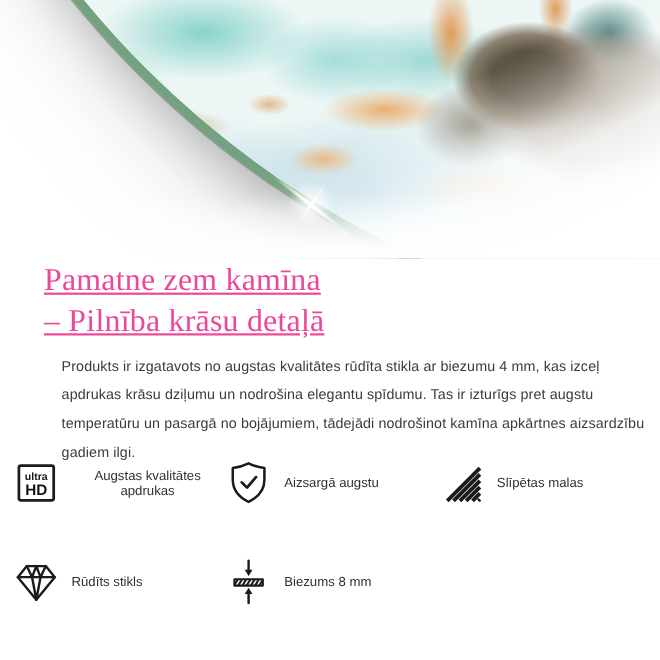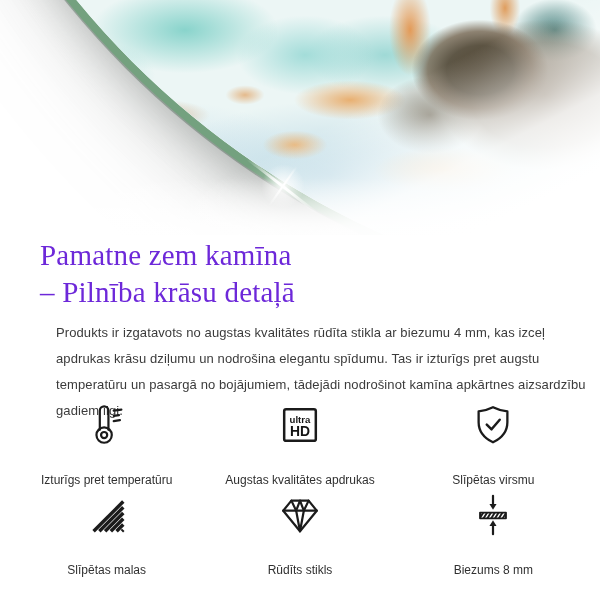--- a/index.html
+++ b/index.html
@@ -53,27 +53,27 @@
   .sparkle .ray1{position:absolute;left:-45px;top:-1px;width:90px;height:2.5px;
     background:linear-gradient(90deg, rgba(255,255,255,0), #fff 45%, #fff 55%, rgba(255,255,255,0));
     transform:rotate(38deg);}
   .sparkle .ray2{position:absolute;left:-24px;top:-1px;width:48px;height:2px;
     background:linear-gradient(90deg, rgba(255,255,255,0), #fff 45%, #fff 55%, rgba(255,255,255,0));
     transform:rotate(-55deg);}
 
   
   .content{position:absolute;left:0;top:235px;width:600px;box-sizing:border-box;padding:0 28px 0 40px;}
   h1{margin:2px 0 0;font-family:"Liberation Serif","DejaVu Serif",serif;font-weight:500;
-     font-size:29px;line-height:1.26;color:#6d28d9;letter-spacing:.2px;}
+     font-size:29px;line-height:1.26;color:#ec4899;letter-spacing:.2px;text-decoration:underline;}
   .intro{margin:10px 16px 0;width:545px;font-size:13px;line-height:26px;color:#3b3b3b;letter-spacing:.1px;}
 
   
   .features{position:absolute;left:0;top:402px;width:600px;box-sizing:border-box;padding:0 10px;
             display:grid;grid-template-columns:repeat(3,1fr);row-gap:16px;}
-  .feature{display:flex;flex-direction:column;align-items:center;gap:25px;height:74px;text-align:left;}
+  .feature{display:flex;flex-direction:row;align-items:center;gap:9px;height:74px;text-align:center;}
   .f-icon{height:46px;display:flex;align-items:center;justify-content:center;color:#1b1b1b;}
   .f-icon path,.f-icon circle,.f-icon rect,.f-icon line{
     fill:none;stroke:#1b1b1b;stroke-width:2.3;stroke-linecap:round;stroke-linejoin:round;}
   .f-icon .fill{fill:#1b1b1b;stroke:none;}
   .f-icon .thick{stroke-width:3.6;stroke-linecap:butt;}
   .f-icon .thin{stroke-width:2;stroke-linecap:butt;}
   .f-icon text{fill:#141414;stroke:none;font-family:"Liberation Sans","DejaVu Sans",sans-serif;font-weight:bold;}
   .f-label{font-size:12px;color:#303030;}
 </style>
 </head>
@@ -93,53 +93,40 @@
     </div>
   </div>
 
   <div class="content">
     <h1><span>Pamatne zem kamīna</span><br><span>– Pilnība krāsu detaļā</span></h1>
     <p class="intro">Produkts ir izgatavots no augstas kvalitātes rūdīta stikla ar biezumu 4 mm, kas izceļ apdrukas krāsu dziļumu un nodrošina elegantu spīdumu. Tas ir izturīgs pret augstu temperatūru un pasargā no bojājumiem, tādejādi nodrošinot kamīna apkārtnes aizsardzību gadiem ilgi.</p>
   </div>
 
   <div class="features">
 
-    <div class="feature">
-      <div class="f-icon">
-        <svg width="46" height="46" viewBox="0 0 48 48">
-          <path d="M16.5 29 L16.5 9 A4.5 4.5 0 0 1 25.5 9 L25.5 29"></path>
-          <circle cx="21" cy="34.5" r="8"></circle>
-          <circle cx="21" cy="34.5" r="3.2"></circle>
-          <line x1="31" y1="9" x2="39" y2="8"></line>
-          <line x1="31" y1="14.5" x2="36.5" y2="13.7"></line>
-          <line x1="31" y1="20" x2="37.5" y2="19"></line>
-        </svg>
-      </div>
-      <div class="f-label">Izturīgs pret temperatūru</div>
-    </div>
 
     <div class="feature">
       <div class="f-icon">
         <svg width="46" height="46" viewBox="0 0 48 48">
           <rect x="7.5" y="7.5" width="33" height="33" rx="2" style="stroke-width:2.6"></rect>
           <text x="24" y="21.5" text-anchor="middle" font-size="10">ultra</text>
           <text x="24" y="35.5" text-anchor="middle" font-size="14.5">HD</text>
         </svg>
       </div>
       <div class="f-label">Augstas kvalitātes apdrukas</div>
     </div>
 
     <div class="feature">
       <div class="f-icon">
         <svg width="46" height="46" viewBox="0 0 48 48">
           <path d="M24 5.5 C28.5 7.8 33.5 9.2 39 9.8 V21 C39 31 33 37.6 24 42 C15 37.6 9 31 9 21 V9.8 C14.5 9.2 19.5 7.8 24 5.5 Z" style="stroke-width:2.4"></path>
           <path d="M17.5 23.5 L22.5 28.5 L31 18.5" style="stroke-width:2.6"></path>
         </svg>
       </div>
-      <div class="f-label">Slīpētas virsmu</div>
+      <div class="f-label">Aizsargā augstu</div>
     </div>
 
     <div class="feature">
       <div class="f-icon">
         <svg width="46" height="46" viewBox="0 0 48 48">
           <line class="thick" x1="10" y1="41" x2="41" y2="10"></line>
           <line class="thick" x1="16" y1="41" x2="41" y2="16"></line>
           <line class="thick" x1="22" y1="41" x2="41" y2="22"></line>
           <line class="thick" x1="28" y1="41" x2="41" y2="28"></line>
           <line class="thick" x1="34" y1="41" x2="41" y2="34"></line>

